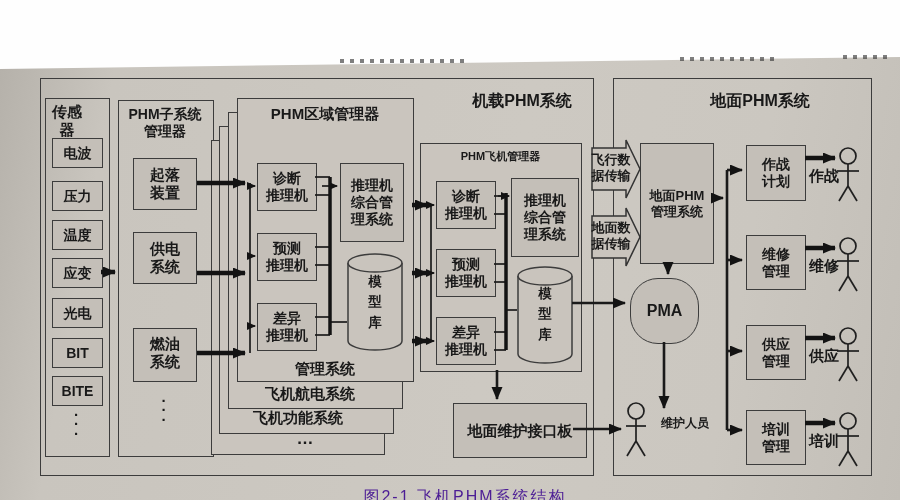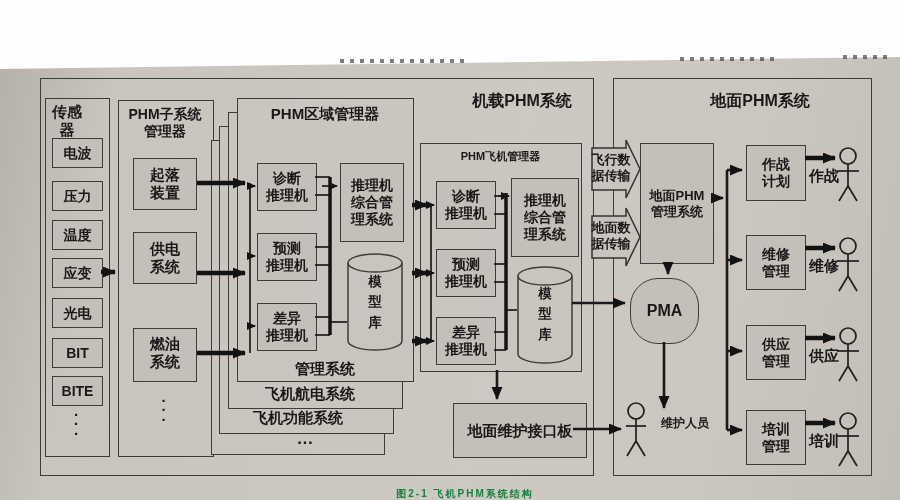--- a/index.html
+++ b/index.html
@@ -11,22 +11,22 @@
   .box{position:absolute;border:1.5px solid #3c3c3c;background:#c4bfb8;
        display:flex;align-items:center;justify-content:center;text-align:center;
        white-space:pre-line;color:#191919;font-weight:600;line-height:1.2;}
   .frame{position:absolute;border:1.5px solid #3c3c3c;background:transparent;}
   .sheet{position:absolute;border:1.5px solid #3c3c3c;background:#cac5be;}
   .lbl{position:absolute;color:#191919;font-weight:600;text-align:center;white-space:pre-line;line-height:1.2;}
   svg.overlay{position:absolute;left:0;top:0;width:900px;height:500px;z-index:6;pointer-events:none;}
   .ontop{z-index:7;}
   .remnant{position:absolute;height:4px;opacity:.65;
            background:repeating-linear-gradient(90deg,#3a3a3a 0 4px,transparent 4px 10px);}
-  .caption{position:absolute;overflow:hidden;color:#15803d;font-weight:700;letter-spacing:2px;
-           font-size:10px;line-height:1;text-align:center;}
+  .caption{position:absolute;overflow:hidden;color:#4c1d95;font-weight:400;letter-spacing:2px;
+           font-size:16px;line-height:1;text-align:center;}
 </style>
 </head>
 <body>
 
 <div class="photo"></div>
 <div class="remnant" style="left:340px;top:59px;width:125px;"></div>
 <div class="remnant" style="left:680px;top:57px;width:100px;"></div>
 <div class="remnant" style="left:843px;top:55px;width:48px;"></div>
 
 <div class="frame" style="left:40px;top:78px;width:552px;height:396px;"></div>

